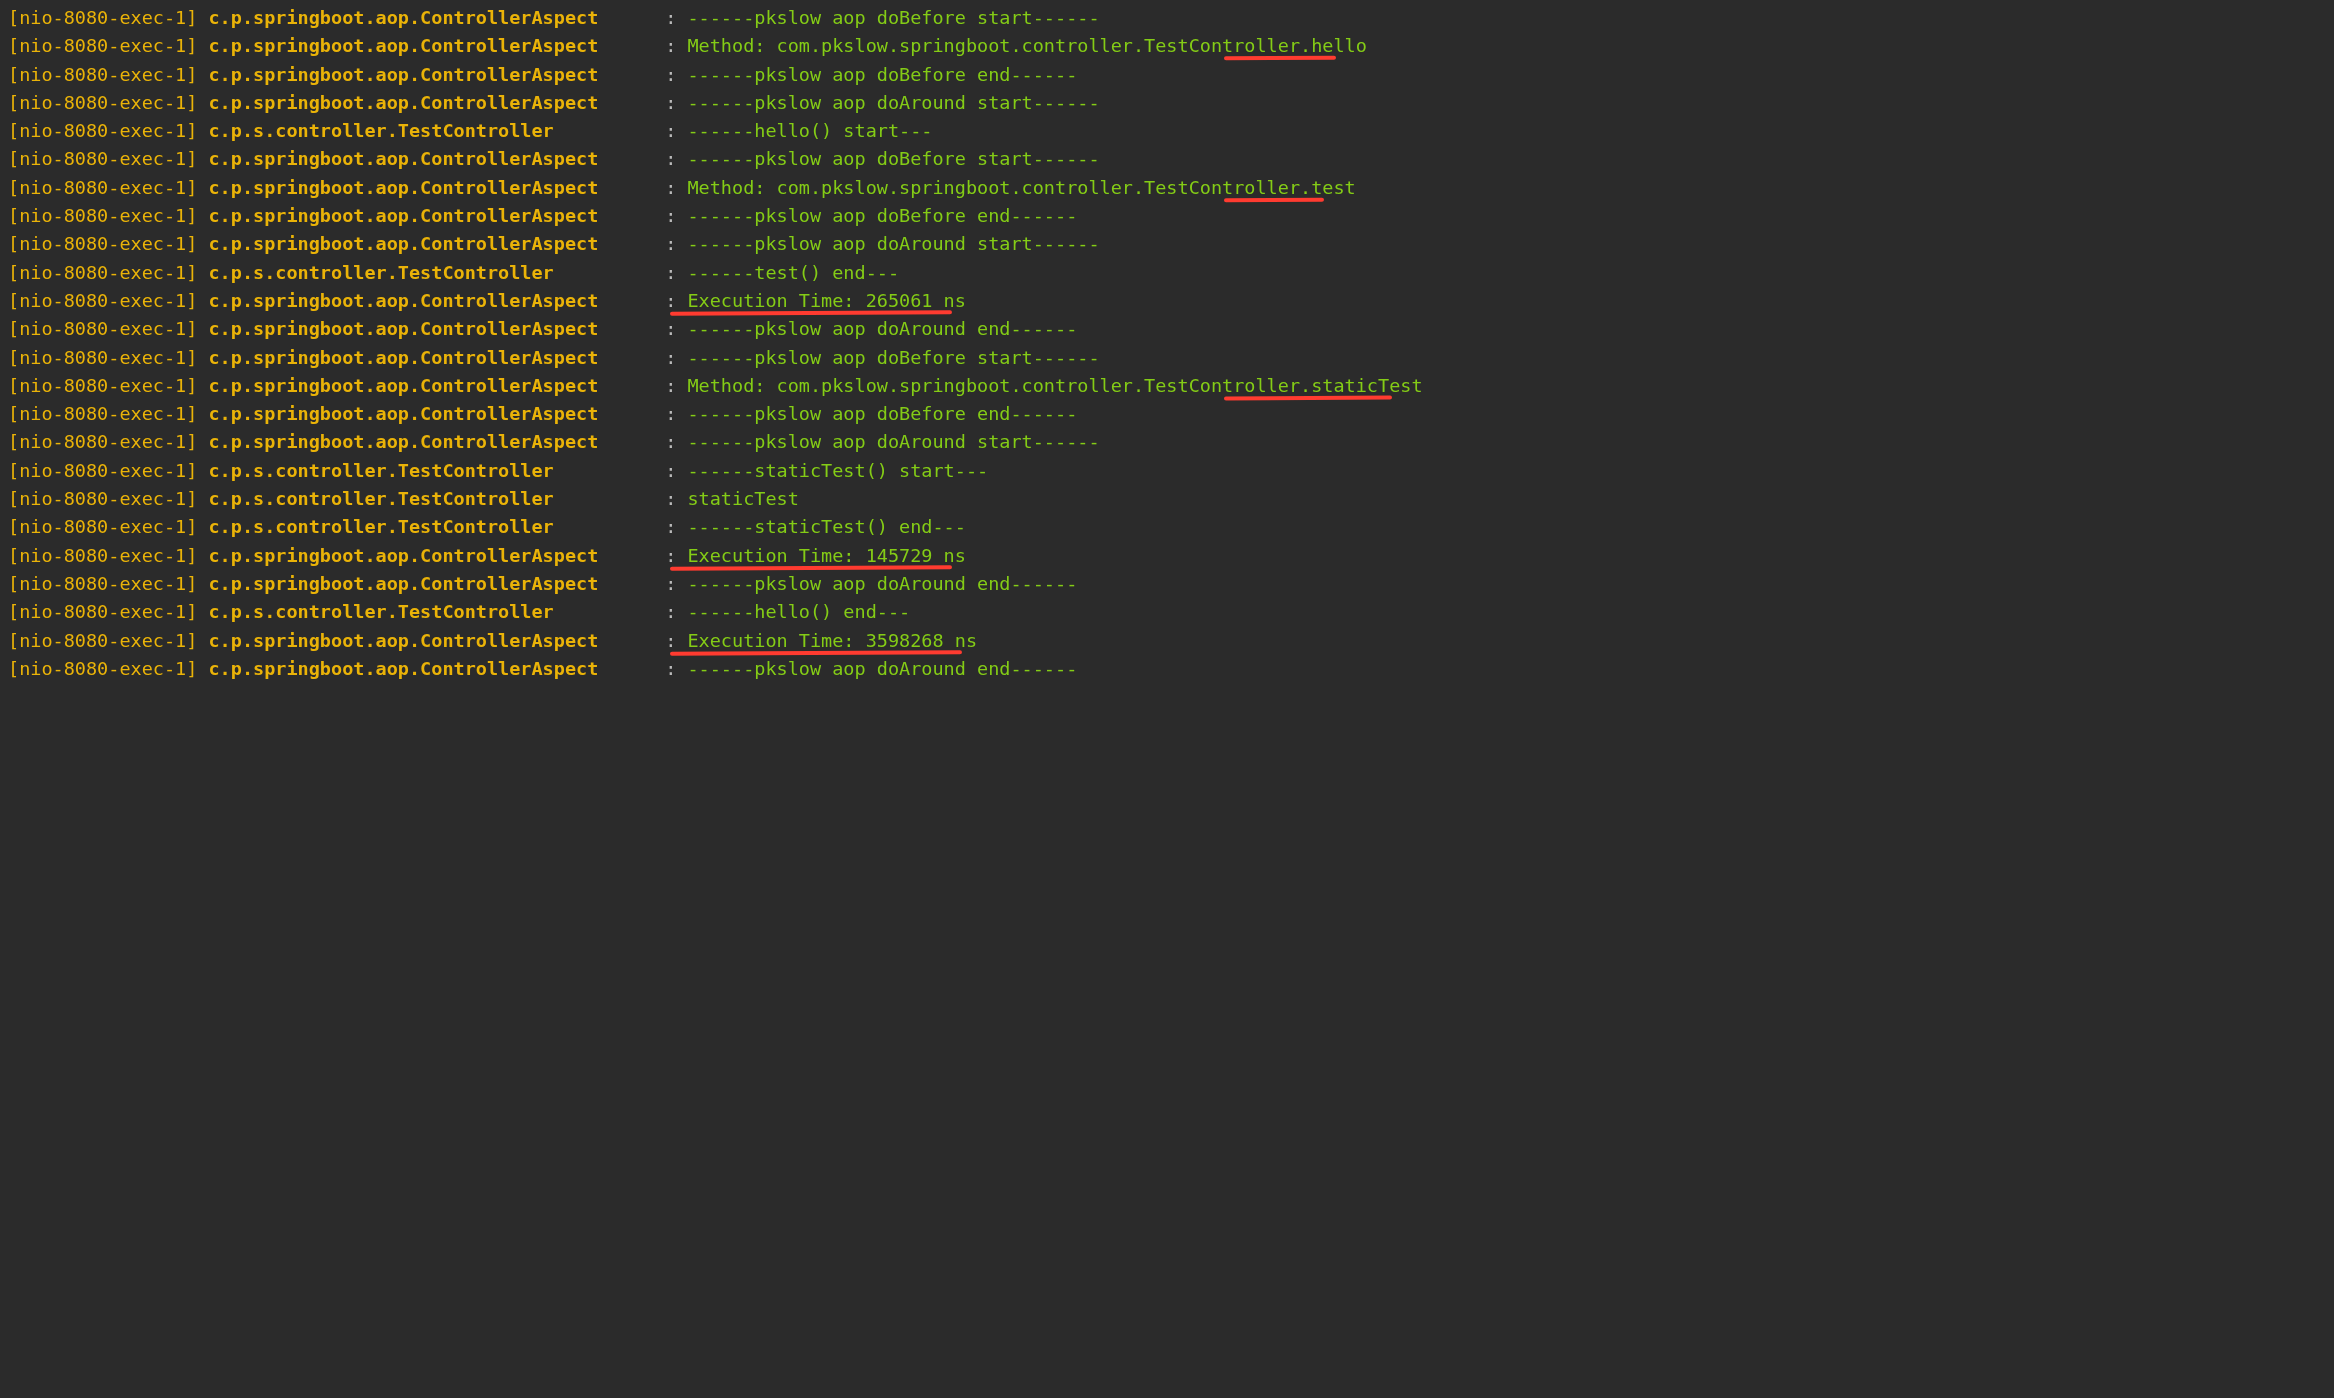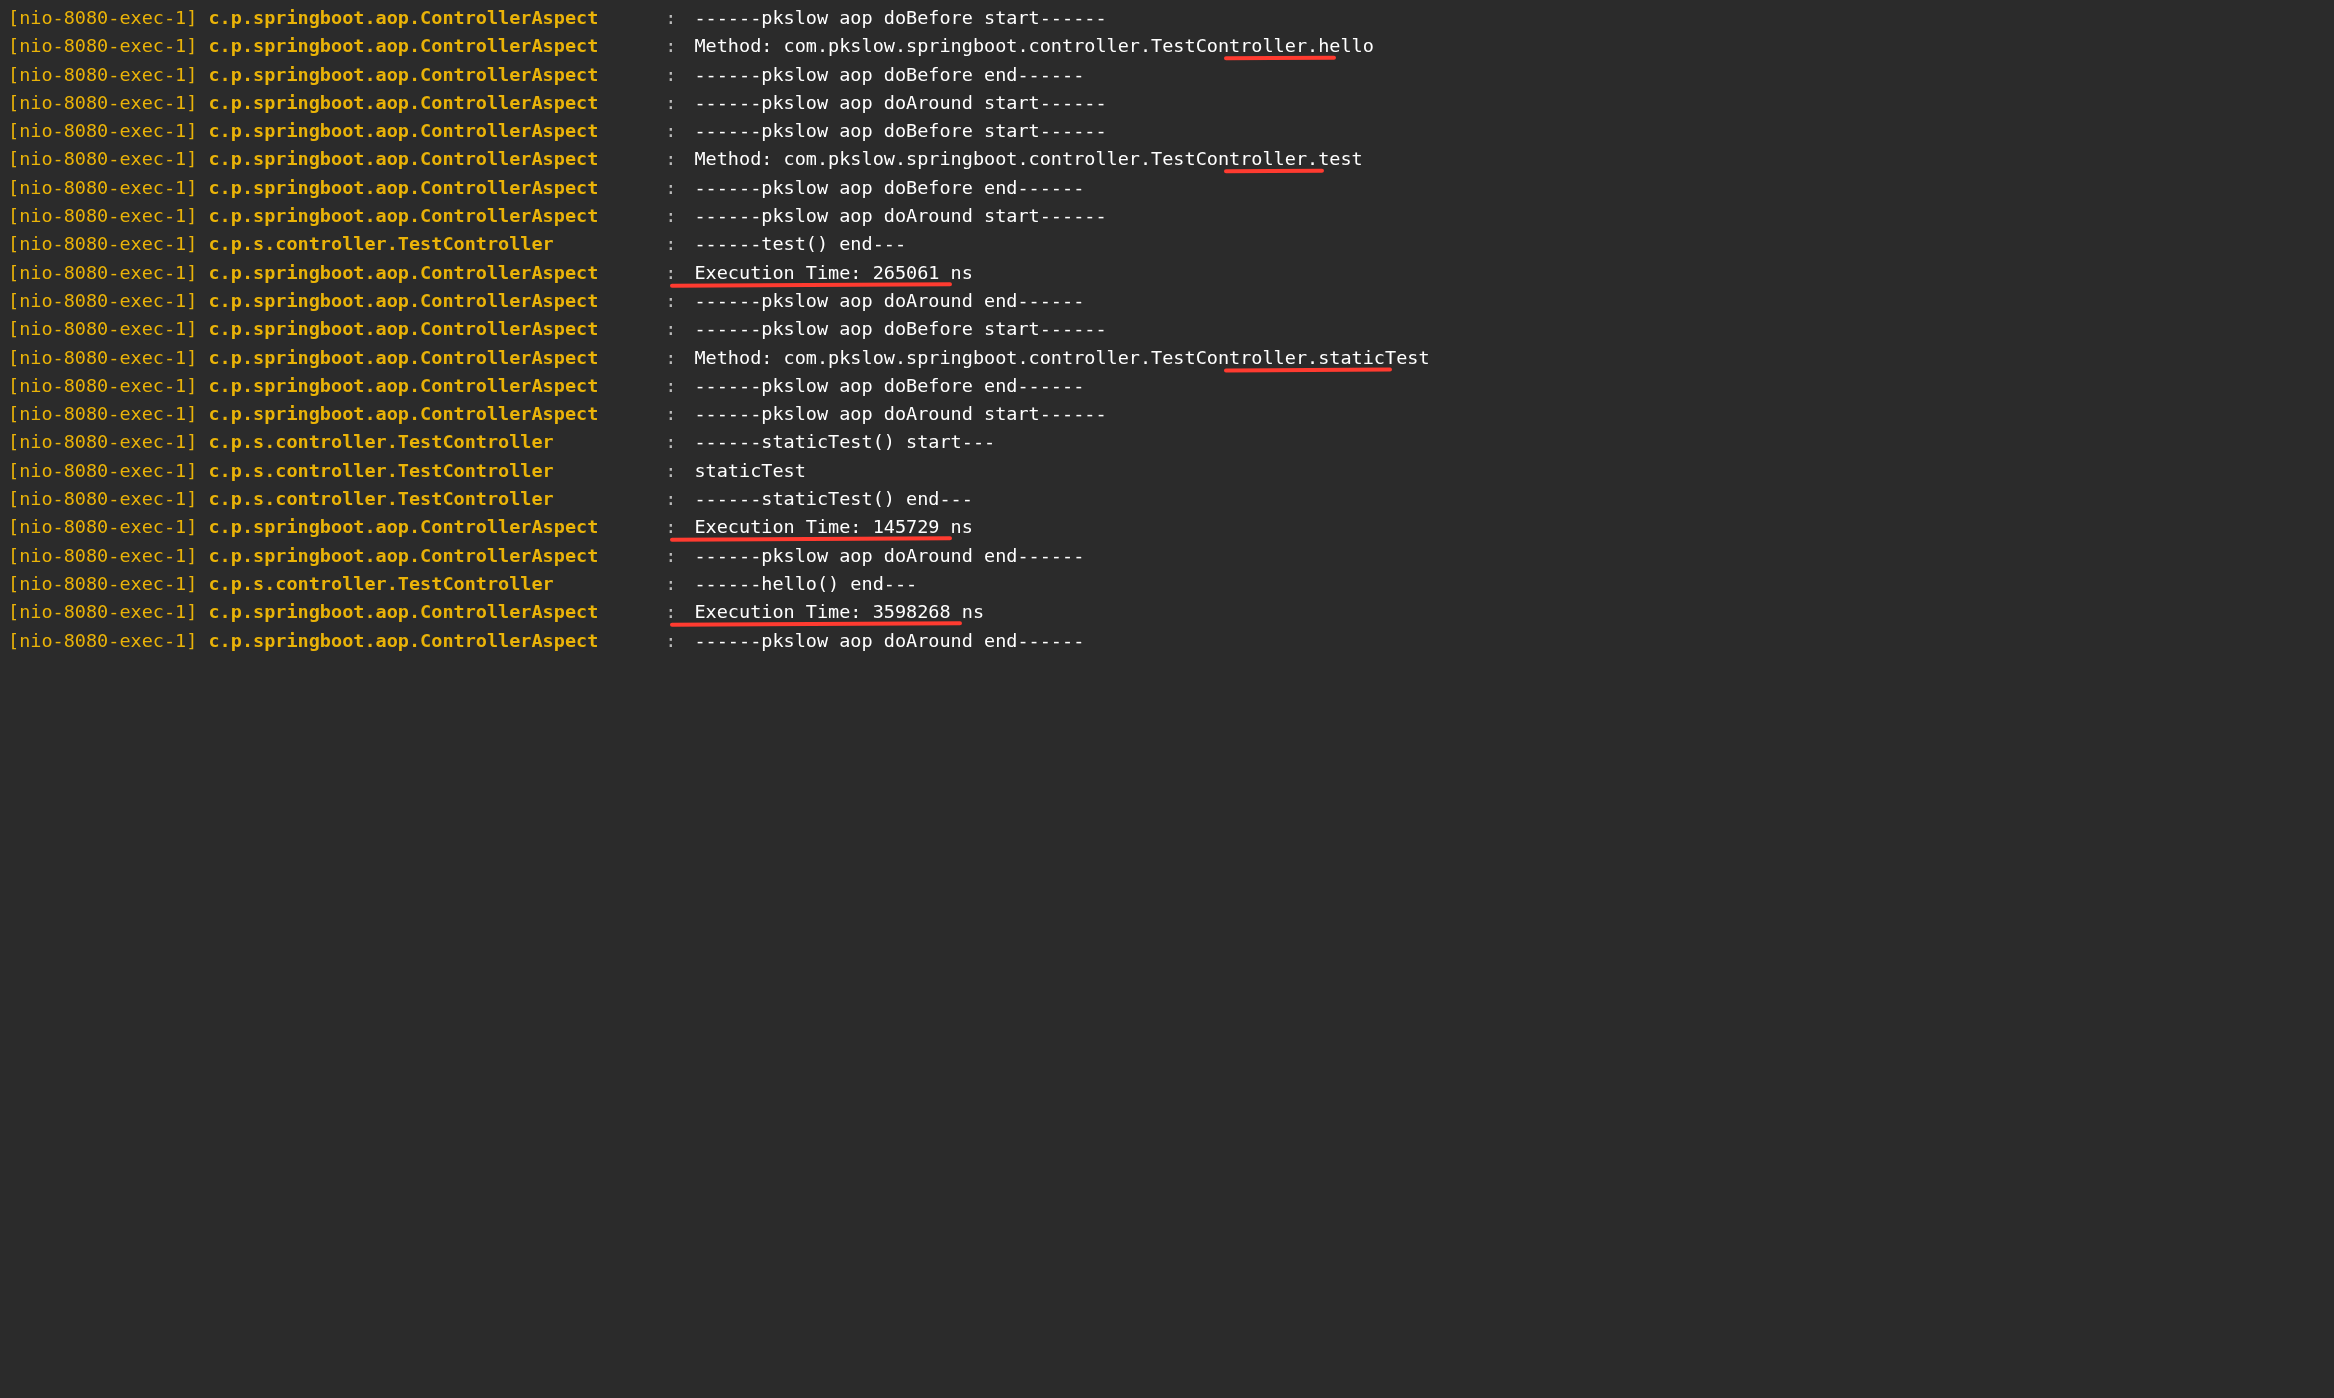--- a/index.html
+++ b/index.html
@@ -12,37 +12,38 @@
       padding: 4px 8px;
       white-space: nowrap;
       overflow-x: auto;
     }
     .log-line {
       position: relative;
     }
     .thread { color: #eab308; }
     .logger { color: #eab308; font-weight: bold; }
     .sep { color: #bbbbbb; }
-    .msg { color: #ffffff; margin-left: 7px; }
+    .msg { color: #84cc16; }
     .underline {
       position: absolute;
       height: 4px;
       background-color: #ff3b30;
       border-radius: 2px;
       transform: rotate(-0.3deg);
     }
   </style>
 </head>
 <body>
 
 <div id="log-container">
     <div class="log-line"><span class="thread">[nio-8080-exec-1] </span><span class="logger" style="white-space: pre;">c.p.springboot.aop.ControllerAspect     </span><span class="sep"> : </span><span class="msg">------pkslow aop doBefore start------</span></div>
     <div class="log-line"><span class="thread">[nio-8080-exec-1] </span><span class="logger" style="white-space: pre;">c.p.springboot.aop.ControllerAspect     </span><span class="sep"> : </span><span class="msg">Method: com.pkslow.springboot.controller.TestController.hello</span><div class="underline" style="left: 1216px; width: 112px; top: 24px;"></div></div>
     <div class="log-line"><span class="thread">[nio-8080-exec-1] </span><span class="logger" style="white-space: pre;">c.p.springboot.aop.ControllerAspect     </span><span class="sep"> : </span><span class="msg">------pkslow aop doBefore end------</span></div>
     <div class="log-line"><span class="thread">[nio-8080-exec-1] </span><span class="logger" style="white-space: pre;">c.p.springboot.aop.ControllerAspect     </span><span class="sep"> : </span><span class="msg">------pkslow aop doAround start------</span></div>
+    <div class="log-line"><span class="thread">[nio-8080-exec-1] </span><span class="logger" style="white-space: pre;">c.p.s.controller.TestController         </span><span class="sep"> : </span><span class="msg">------hello() start---</span></div>
     <div class="log-line"><span class="thread">[nio-8080-exec-1] </span><span class="logger" style="white-space: pre;">c.p.springboot.aop.ControllerAspect     </span><span class="sep"> : </span><span class="msg">------pkslow aop doBefore start------</span></div>
     <div class="log-line"><span class="thread">[nio-8080-exec-1] </span><span class="logger" style="white-space: pre;">c.p.springboot.aop.ControllerAspect     </span><span class="sep"> : </span><span class="msg">Method: com.pkslow.springboot.controller.TestController.test</span><div class="underline" style="left: 1216px; width: 100px; top: 24px;"></div></div>
     <div class="log-line"><span class="thread">[nio-8080-exec-1] </span><span class="logger" style="white-space: pre;">c.p.springboot.aop.ControllerAspect     </span><span class="sep"> : </span><span class="msg">------pkslow aop doBefore end------</span></div>
     <div class="log-line"><span class="thread">[nio-8080-exec-1] </span><span class="logger" style="white-space: pre;">c.p.springboot.aop.ControllerAspect     </span><span class="sep"> : </span><span class="msg">------pkslow aop doAround start------</span></div>
     <div class="log-line"><span class="thread">[nio-8080-exec-1] </span><span class="logger" style="white-space: pre;">c.p.s.controller.TestController         </span><span class="sep"> : </span><span class="msg">------test() end---</span></div>
     <div class="log-line"><span class="thread">[nio-8080-exec-1] </span><span class="logger" style="white-space: pre;">c.p.springboot.aop.ControllerAspect     </span><span class="sep"> : </span><span class="msg">Execution Time: 265061 ns</span><div class="underline" style="left: 662px; width: 282px; top: 24px;"></div></div>
     <div class="log-line"><span class="thread">[nio-8080-exec-1] </span><span class="logger" style="white-space: pre;">c.p.springboot.aop.ControllerAspect     </span><span class="sep"> : </span><span class="msg">------pkslow aop doAround end------</span></div>
     <div class="log-line"><span class="thread">[nio-8080-exec-1] </span><span class="logger" style="white-space: pre;">c.p.springboot.aop.ControllerAspect     </span><span class="sep"> : </span><span class="msg">------pkslow aop doBefore start------</span></div>
     <div class="log-line"><span class="thread">[nio-8080-exec-1] </span><span class="logger" style="white-space: pre;">c.p.springboot.aop.ControllerAspect     </span><span class="sep"> : </span><span class="msg">Method: com.pkslow.springboot.controller.TestController.staticTest</span><div class="underline" style="left: 1216px; width: 168px; top: 24px;"></div></div>
     <div class="log-line"><span class="thread">[nio-8080-exec-1] </span><span class="logger" style="white-space: pre;">c.p.springboot.aop.ControllerAspect     </span><span class="sep"> : </span><span class="msg">------pkslow aop doBefore end------</span></div>

